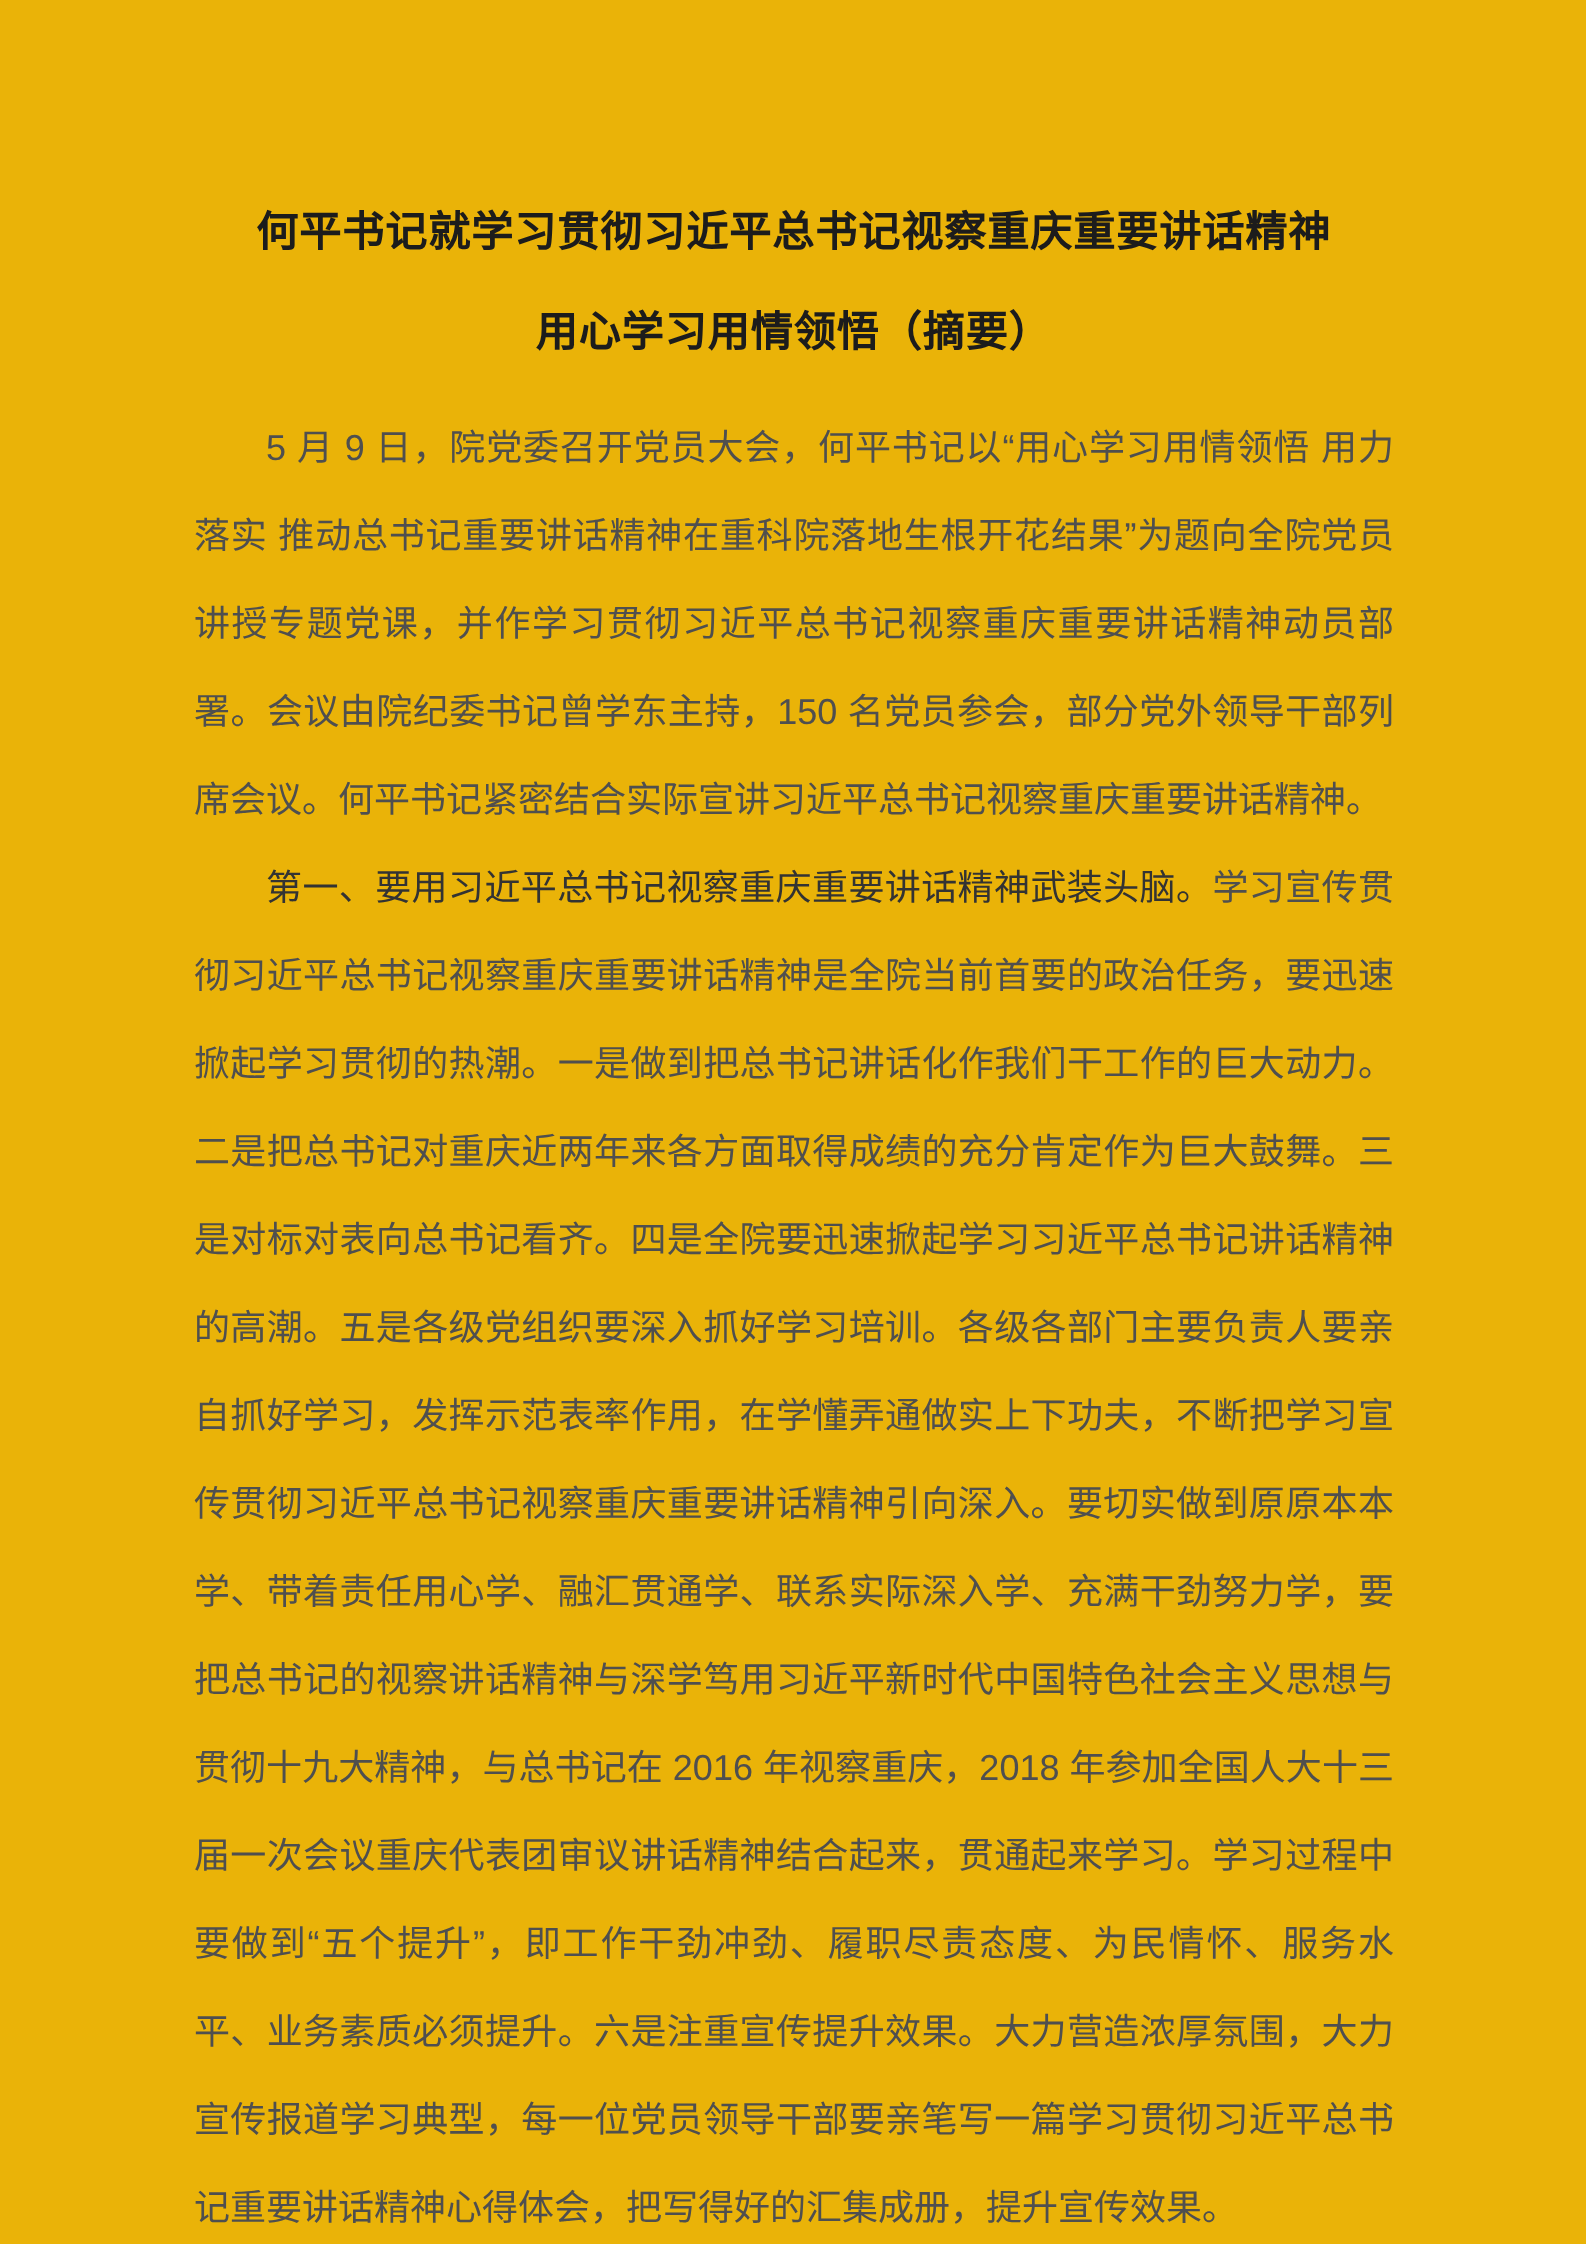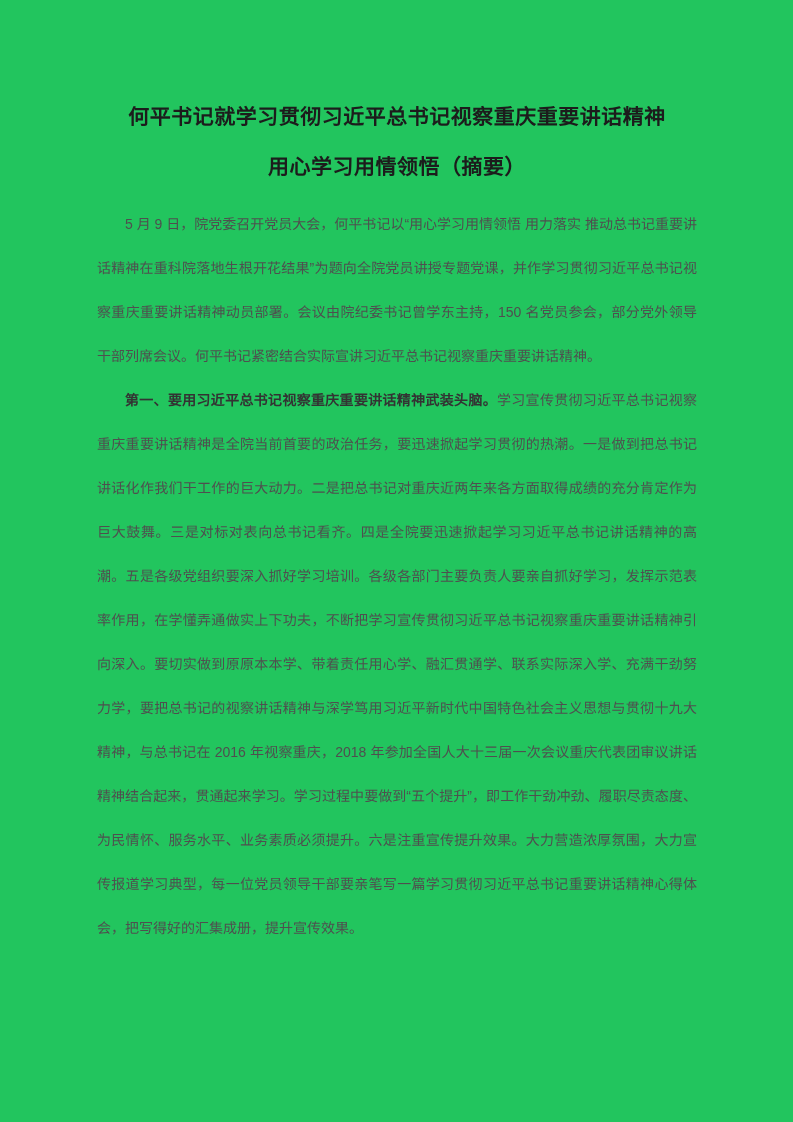--- a/index.html
+++ b/index.html
@@ -7,21 +7,21 @@
   html, body {
     margin: 0;
     padding: 0;
     background: #ffffff;
   }
   .page {
     position: relative;
     width: 793px;
     height: 1122px;
     margin: 0 auto;
-    background: #22c55e;
+    background: #eab308;
     overflow: hidden;
     font-family: "Liberation Sans", "DejaVu Sans", sans-serif;
   }
   .content {
     padding: 92px 96px 0 97px;
   }
 
   
   .doc-title {
     margin: 0 0 10px 0;
@@ -32,29 +32,29 @@
     line-height: 50px;
     letter-spacing: 0.5px;
   }
   .doc-title .title-line {
     display: block;
   }
 
   
   .body-para {
     margin: 0;
-    font-size: 14px;
+    font-size: 18px;
     color: #4f4f4f;
     line-height: 44px;
     text-align: justify;
     text-indent: 2em;
     word-break: break-all;
   }
   .body-para .lead {
-    font-weight: bold;
+    font-weight: normal;
     color: #333333;
   }
 </style>
 </head>
 <body>
 
 <div class="page">
   <div class="content">
 
     <h1 class="doc-title">

